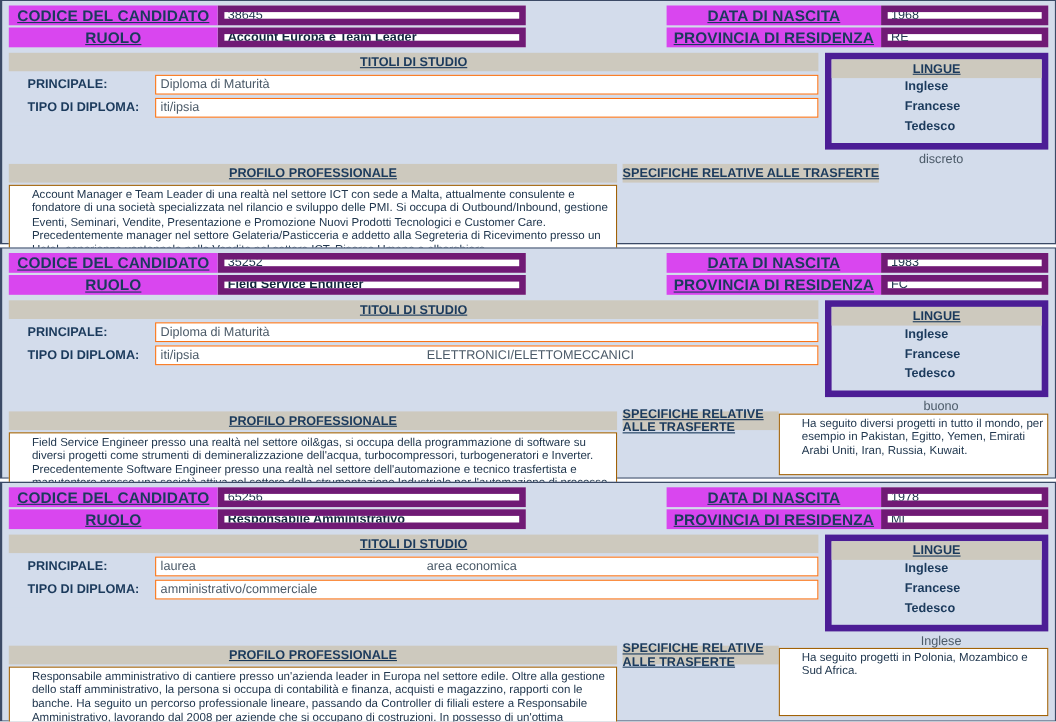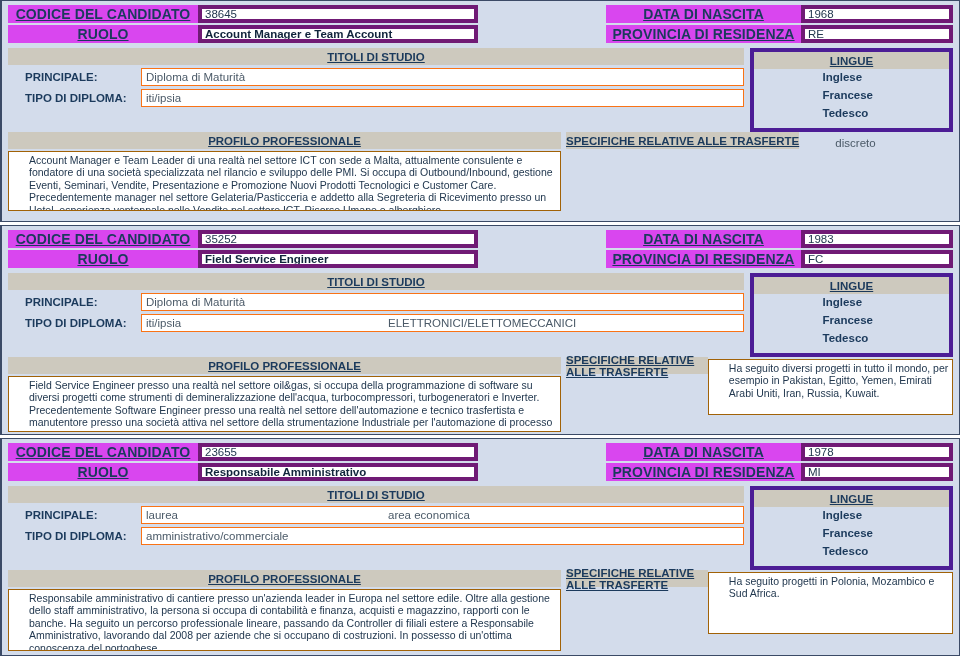--- a/index.html
+++ b/index.html
@@ -60,21 +60,21 @@
     align-items: center;
     justify-content: center;
     text-decoration: underline;
     letter-spacing: .1px;
     box-sizing: border-box;
   }
   .kv-label.wide  { width: 190px; flex: 0 0 190px; }
   .kv-label.wide2 { width: 195px; flex: 0 0 195px; }
   .kv-value {
     background: #ffffff;
-    border: 4px solid #701a75;
+    border: 6px solid #701a75;
     box-sizing: border-box;
     display: flex;
     align-items: center;
     padding: 0 3px;
     font-size: 11.5px;
     color: #22384f;
     flex: 1 1 auto;
     min-width: 0;
     overflow: hidden;
     white-space: nowrap;
@@ -89,21 +89,21 @@
   }
   .titoli {
     width: 736px;
     flex: 0 0 736px;
     box-sizing: border-box;
   }
   .lingue {
     flex: 1 1 auto;
     margin-left: 6px;
     box-sizing: border-box;
-    border: 4px solid #4c1d95;
+    border: 6px solid #4c1d95;
     background: #d3dceb;
   }
 
   .band {
     background: #cdc9be;
     height: 17px;
     display: flex;
     align-items: center;
     justify-content: center;
     color: #1b3a5c;
@@ -174,21 +174,21 @@
     color: #1b3a5c;
   }
   .lingue-level {
     color: #4b5a68;
   }
 
   
   .bot-grid {
     display: flex;
     align-items: stretch;
-    margin-top: 0;
+    margin-top: 13px;
   }
   .profilo {
     width: 553px;
     flex: 0 0 553px;
   }
   .trasferte {
     flex: 1 1 auto;
     margin-left: 5px;
   }
   .bot-band {
@@ -240,21 +240,21 @@
   <div class="record r1">
 
     <div class="top-grid">
       <div class="top-left">
         <div class="kv-row">
           <div class="kv-label wide">CODICE DEL CANDIDATO</div>
           <div class="kv-value">38645</div>
         </div>
         <div class="kv-row">
           <div class="kv-label wide">RUOLO</div>
-          <div class="kv-value bold">Account Manager e Team Account</div>
+          <div class="kv-value bold">Account Europa e Team Leader</div>
         </div>
       </div>
       <div class="top-mid"></div>
       <div class="top-right">
         <div class="kv-row">
           <div class="kv-label wide2">DATA DI NASCITA</div>
           <div class="kv-value">1968</div>
         </div>
         <div class="kv-row">
           <div class="kv-label wide2">PROVINCIA DI RESIDENZA</div>
@@ -389,21 +389,21 @@
       </div>
     </div>
   </div>
 
   <div class="record r3">
 
     <div class="top-grid">
       <div class="top-left">
         <div class="kv-row">
           <div class="kv-label wide">CODICE DEL CANDIDATO</div>
-          <div class="kv-value">23655</div>
+          <div class="kv-value">65256</div>
         </div>
         <div class="kv-row">
           <div class="kv-label wide">RUOLO</div>
           <div class="kv-value bold">Responsabile Amministrativo</div>
         </div>
       </div>
       <div class="top-mid"></div>
       <div class="top-right">
         <div class="kv-row">
           <div class="kv-label wide2">DATA DI NASCITA</div>

